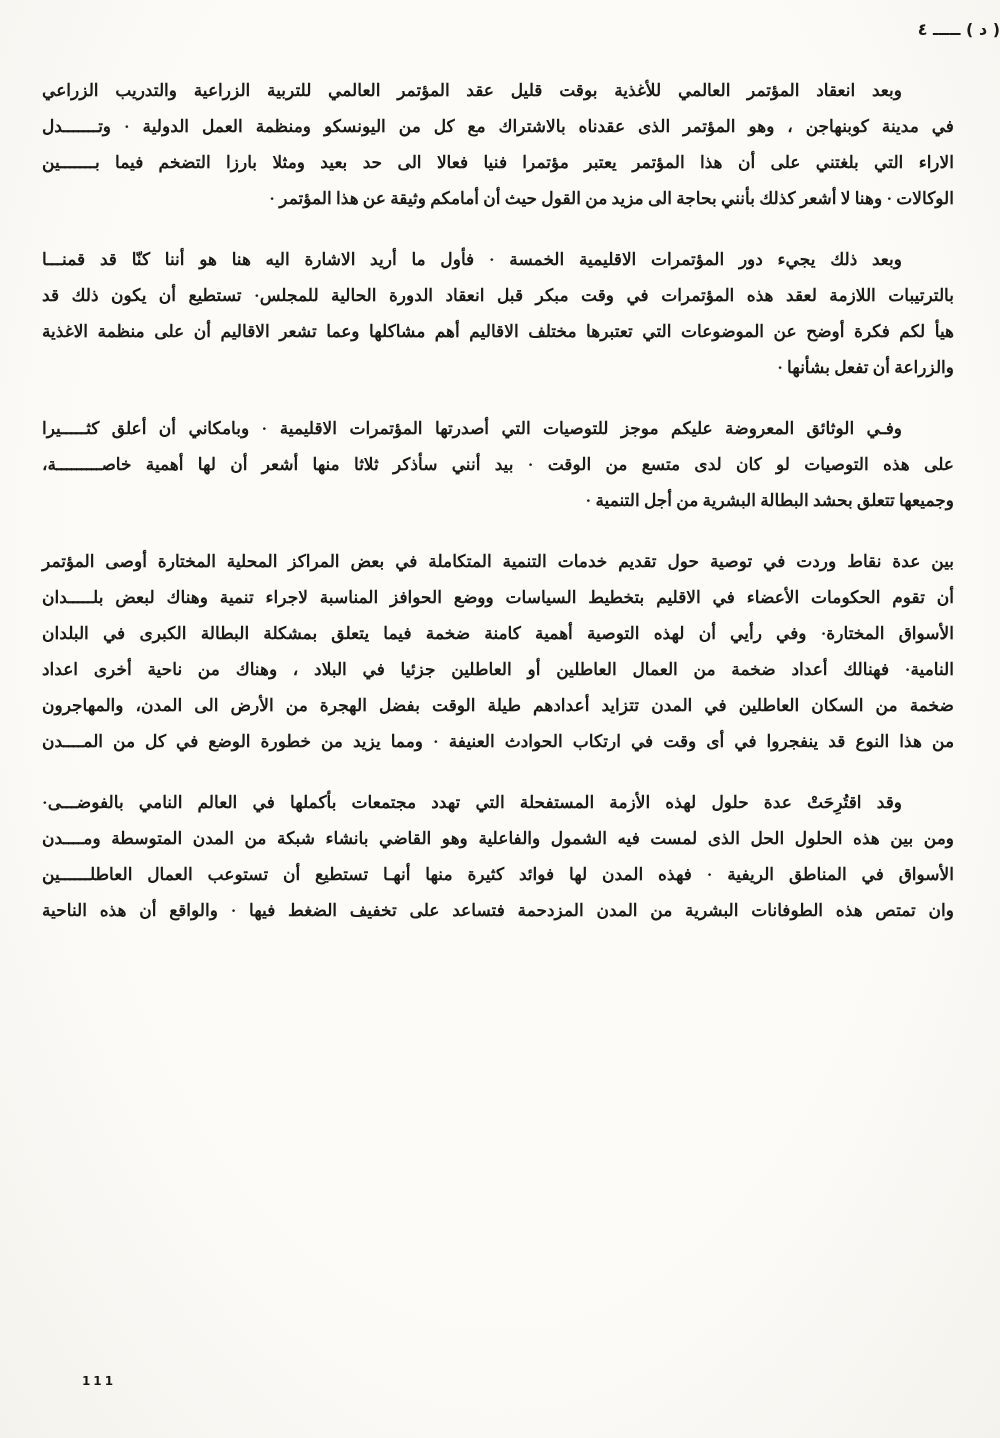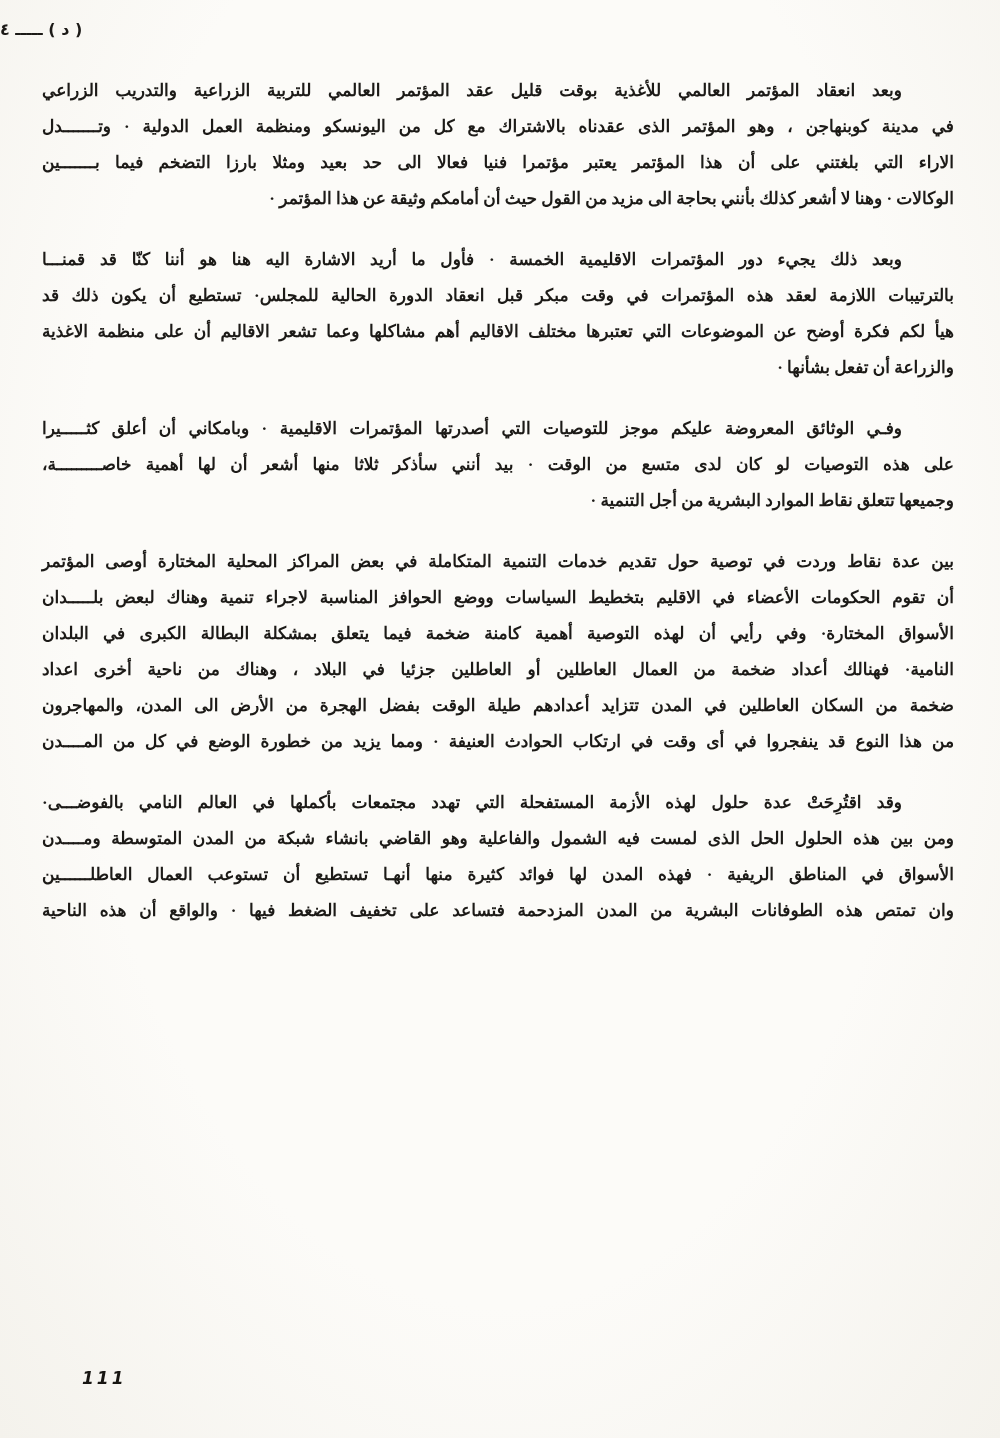--- a/index.html
+++ b/index.html
@@ -14,21 +14,21 @@
     margin: 0 auto;
     background: radial-gradient(ellipse at 50% 40%, #fcfbf8 60%, #f4f2ec 100%);
     color: #1c1a17;
     font-family: "DejaVu Sans", sans-serif;
     direction: rtl;
     overflow: hidden;
     box-shadow: 0 0 6px rgba(0,0,0,0.25);
   }
   .page-header {
     padding-top: 20px;
-    text-align: left;
+    text-align: right;
     font-size: 16px;
     font-weight: bold;
     letter-spacing: 1px;
   }
   .doc-body {
     padding: 34px 46px 0 42px;
     font-size: 17px;
     font-weight: bold;
   }
   .paragraph {
@@ -44,25 +44,24 @@
     padding-right: 52px;
   }
   .line.last {
     text-align-last: right;
   }
   .page-number {
     position: absolute;
     left: 82px;
     bottom: 50px;
     direction: ltr;
-    font-size: 17px;
+    font-size: 12px;
     font-weight: bold;
     letter-spacing: 3px;
     color: #171511;
-    font-style: italic;
   }
 </style>
 </head>
 <body>
 
 <div class="page">
   <div class="page-header">( د ) ـــــ ٤</div>
 
   <div class="doc-body" id="doc-body">
       <div class="paragraph">
@@ -73,21 +72,21 @@
       </div>
       <div class="paragraph">
         <div class="line first">وبعد ذلك يجيء دور المؤتمرات الاقليمية الخمسة · فأول ما أريد الاشارة اليه هنا هو أننا كنّا قد قمنـــا</div>
         <div class="line">بالترتيبات اللازمة لعقد هذه المؤتمرات في وقت مبكر قبل انعقاد الدورة الحالية للمجلس· تستطيع أن يكون ذلك قد</div>
         <div class="line">هيأ لكم فكرة أوضح عن الموضوعات التي تعتبرها مختلف الاقاليم أهم مشاكلها وعما تشعر الاقاليم أن على منظمة الاغذية</div>
         <div class="line last">والزراعة أن تفعل بشأنها ·</div>
       </div>
       <div class="paragraph">
         <div class="line first">وفـي الوثائق المعروضة عليكم موجز للتوصيات التي أصدرتها المؤتمرات الاقليمية · وبامكاني أن أعلق كثـــــيرا</div>
         <div class="line">على هذه التوصيات لو كان لدى متسع من الوقت ·   بيد أنني سأذكر ثلاثا منها أشعر أن لها أهمية خاصـــــــــة،</div>
-        <div class="line last">وجميعها تتعلق نقاط الموارد البشرية من أجل التنمية ·</div>
+        <div class="line last">وجميعها تتعلق بحشد البطالة البشرية من أجل التنمية ·</div>
       </div>
       <div class="paragraph">
         <div class="line">بين عدة نقاط وردت في توصية حول تقديم خدمات التنمية المتكاملة في بعض المراكز المحلية المختارة أوصى المؤتمر</div>
         <div class="line">أن تقوم الحكومات الأعضاء في الاقليم بتخطيط السياسات ووضع الحوافز المناسبة لاجراء تنمية وهناك لبعض بلـــــدان</div>
         <div class="line">الأسواق المختارة· وفي رأيي أن لهذه التوصية أهمية كامنة ضخمة فيما يتعلق بمشكلة البطالة الكبرى في البلدان</div>
         <div class="line">النامية·  فهنالك أعداد ضخمة من العمال العاطلين أو العاطلين جزئيا في البلاد ، وهناك من ناحية أخرى اعداد</div>
         <div class="line">ضخمة من السكان العاطلين في المدن تتزايد أعدادهم طيلة الوقت بفضل الهجرة من الأرض الى المدن، والمهاجرون</div>
         <div class="line">من هذا النوع قد ينفجروا في أى وقت في ارتكاب الحوادث العنيفة ·  ومما يزيد من خطورة الوضع في كل من المــــدن</div>
       </div>
       <div class="paragraph">

